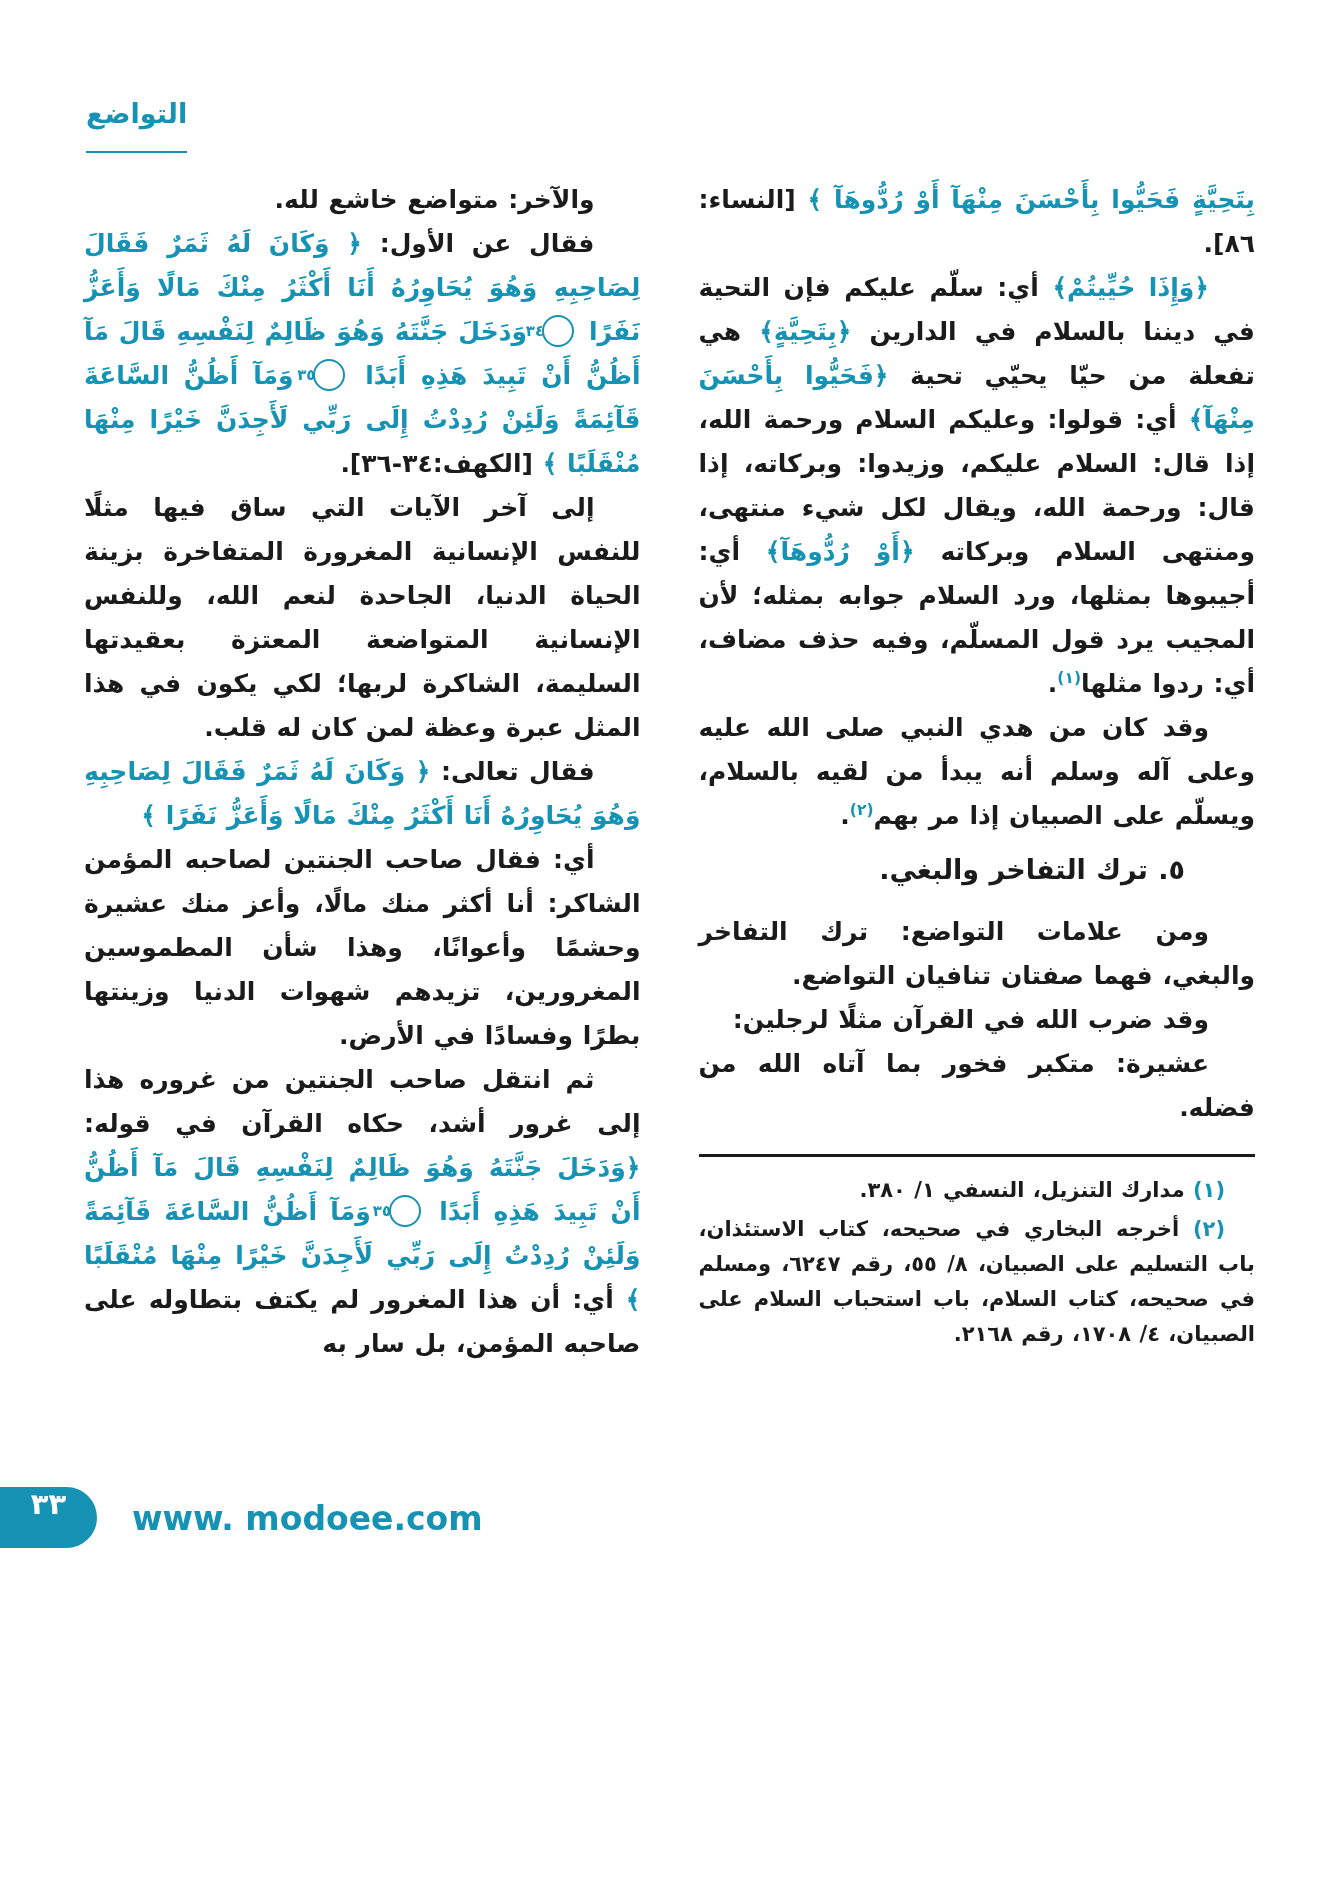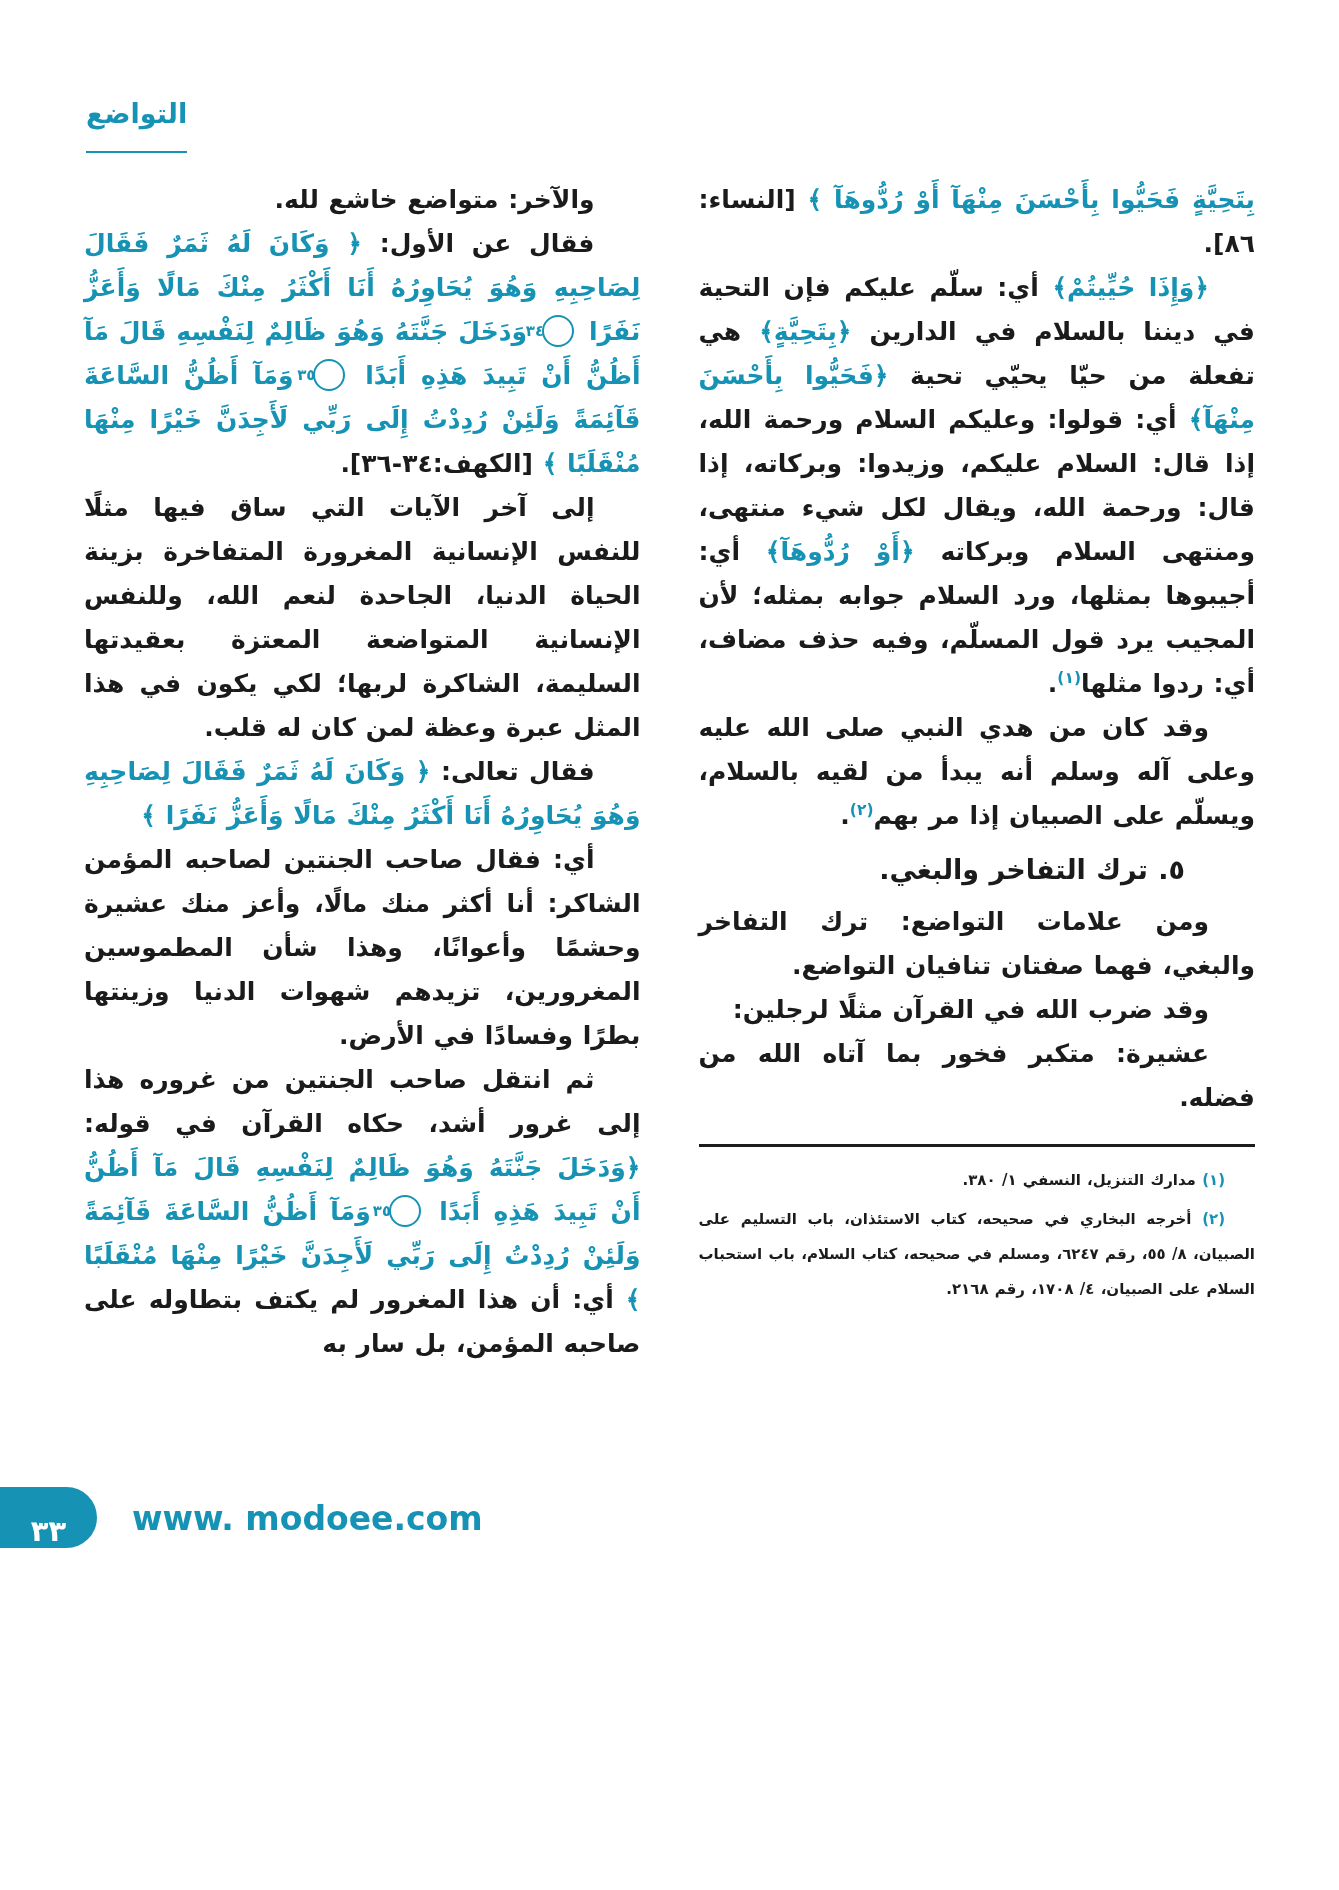--- a/index.html
+++ b/index.html
@@ -36,21 +36,21 @@
     line-height:44px;
     color:var(--text);
     font-weight:700;
     word-spacing:1px;
   }
   .block.para { text-indent:46px; }
   .block.verse { text-indent:0; }
   .block.heading {
     font-size:27px;
     text-indent:70px;
-    margin:10px 0 8px;
+    margin:10px 0 18px;
   }
   .seg { white-space:pre-wrap; }
   .seg.quran { color:var(--accent); }
   .seg.ref { color:var(--text); }
   .seg.sup {
     color:var(--accent);
     font-size:0.62em;
     vertical-align:super;
     line-height:0;
   }
@@ -68,33 +68,33 @@
     vertical-align:middle;
     margin:0 5px;
     position:relative; top:-2px;
   }
   .fn-rule {
     border-top:3px solid #1c1c1c;
     margin:24px 0 16px;
     width:100%;
   }
   .block.footnote {
-    font-size:15px;
+    font-size:21px;
     line-height:35px;
     text-indent:30px;
     margin-bottom:4px;
   }
   .page-number-tab {
     position:absolute;
     left:0; top:1487px;
     width:97px; height:61px;
     background:var(--accent);
     border-radius:0 31px 31px 0;
     display:flex;
-    align-items:flex-end;
+    align-items:flex-start;
     justify-content:center;
   }
   .page-number {
     color:#ffffff;
     font-size:29px;
     font-weight:700;
   }
   .website {
     position:absolute;
     left:132px; top:1499px;

